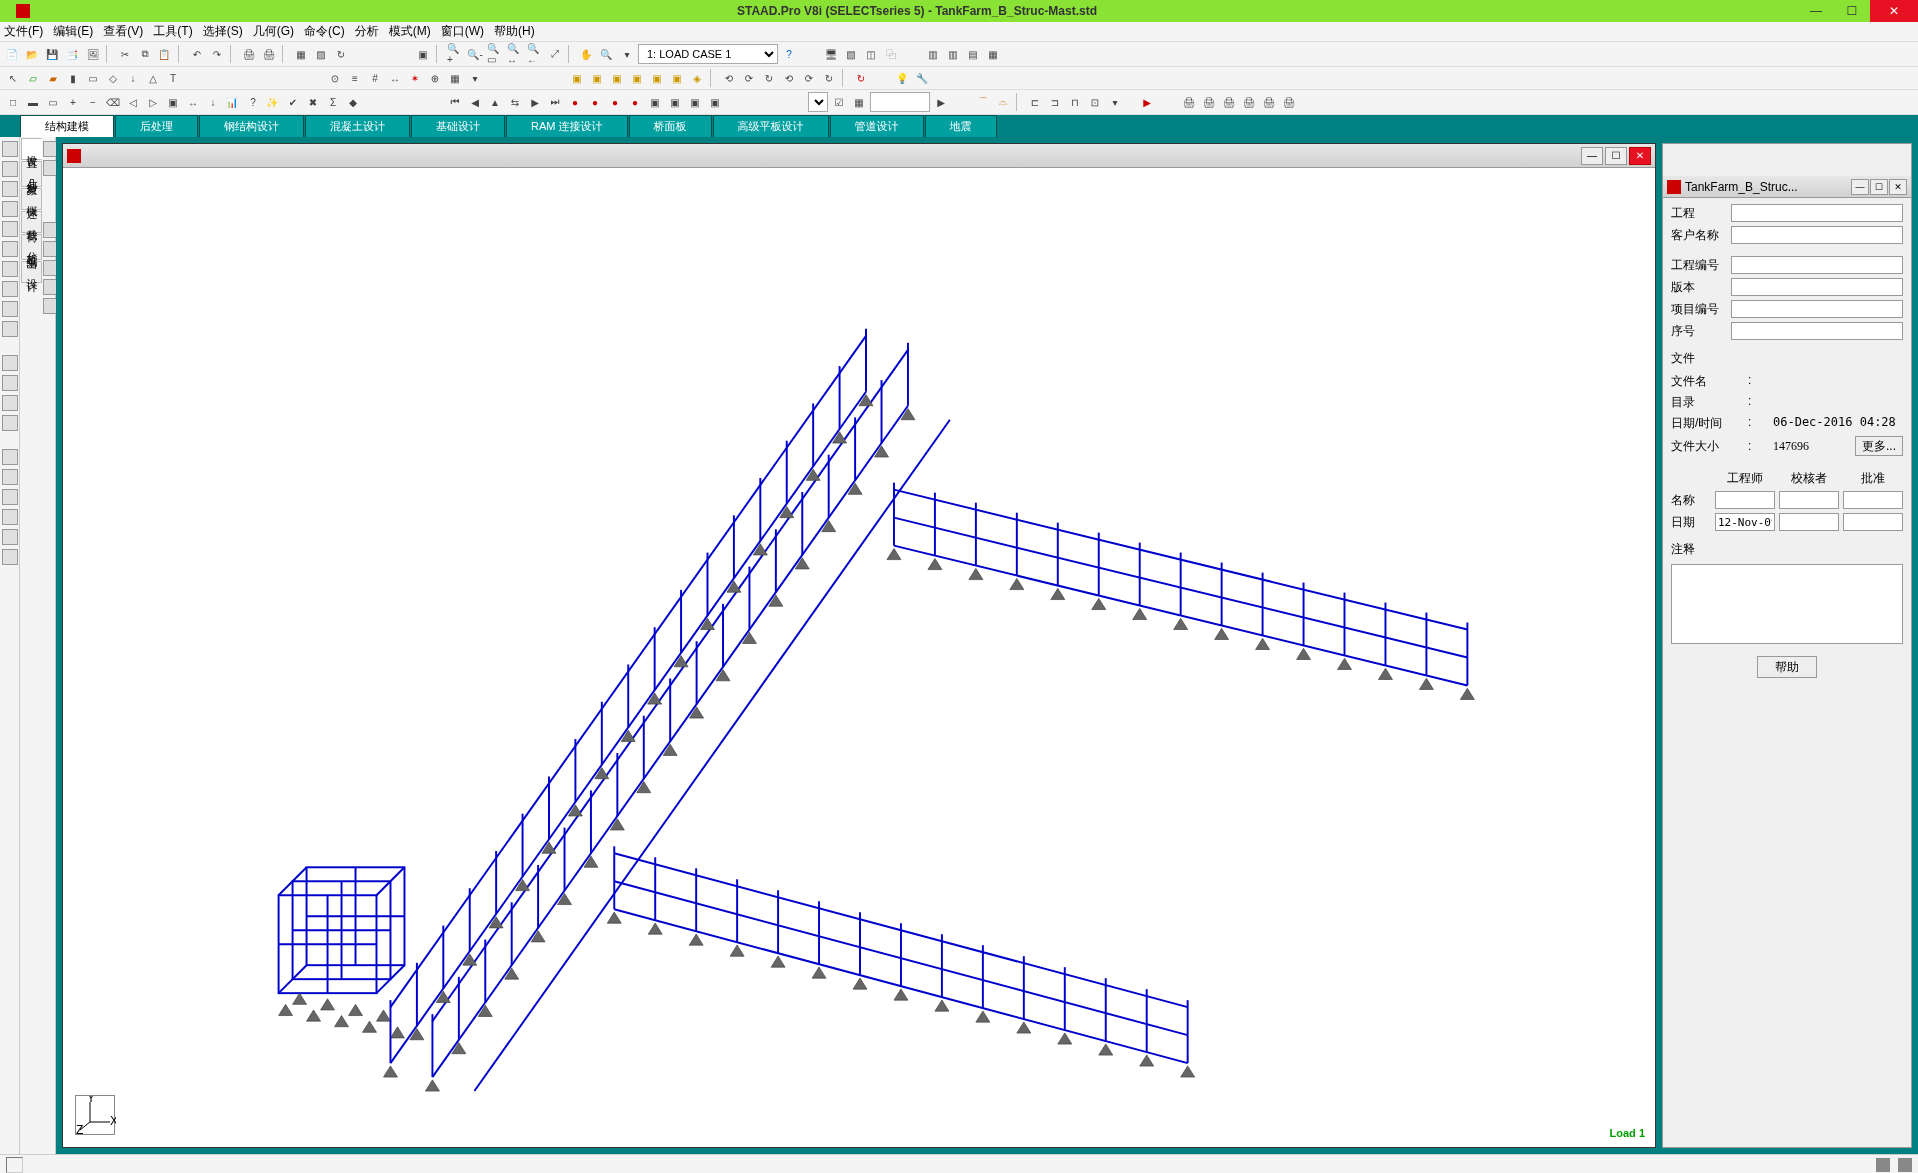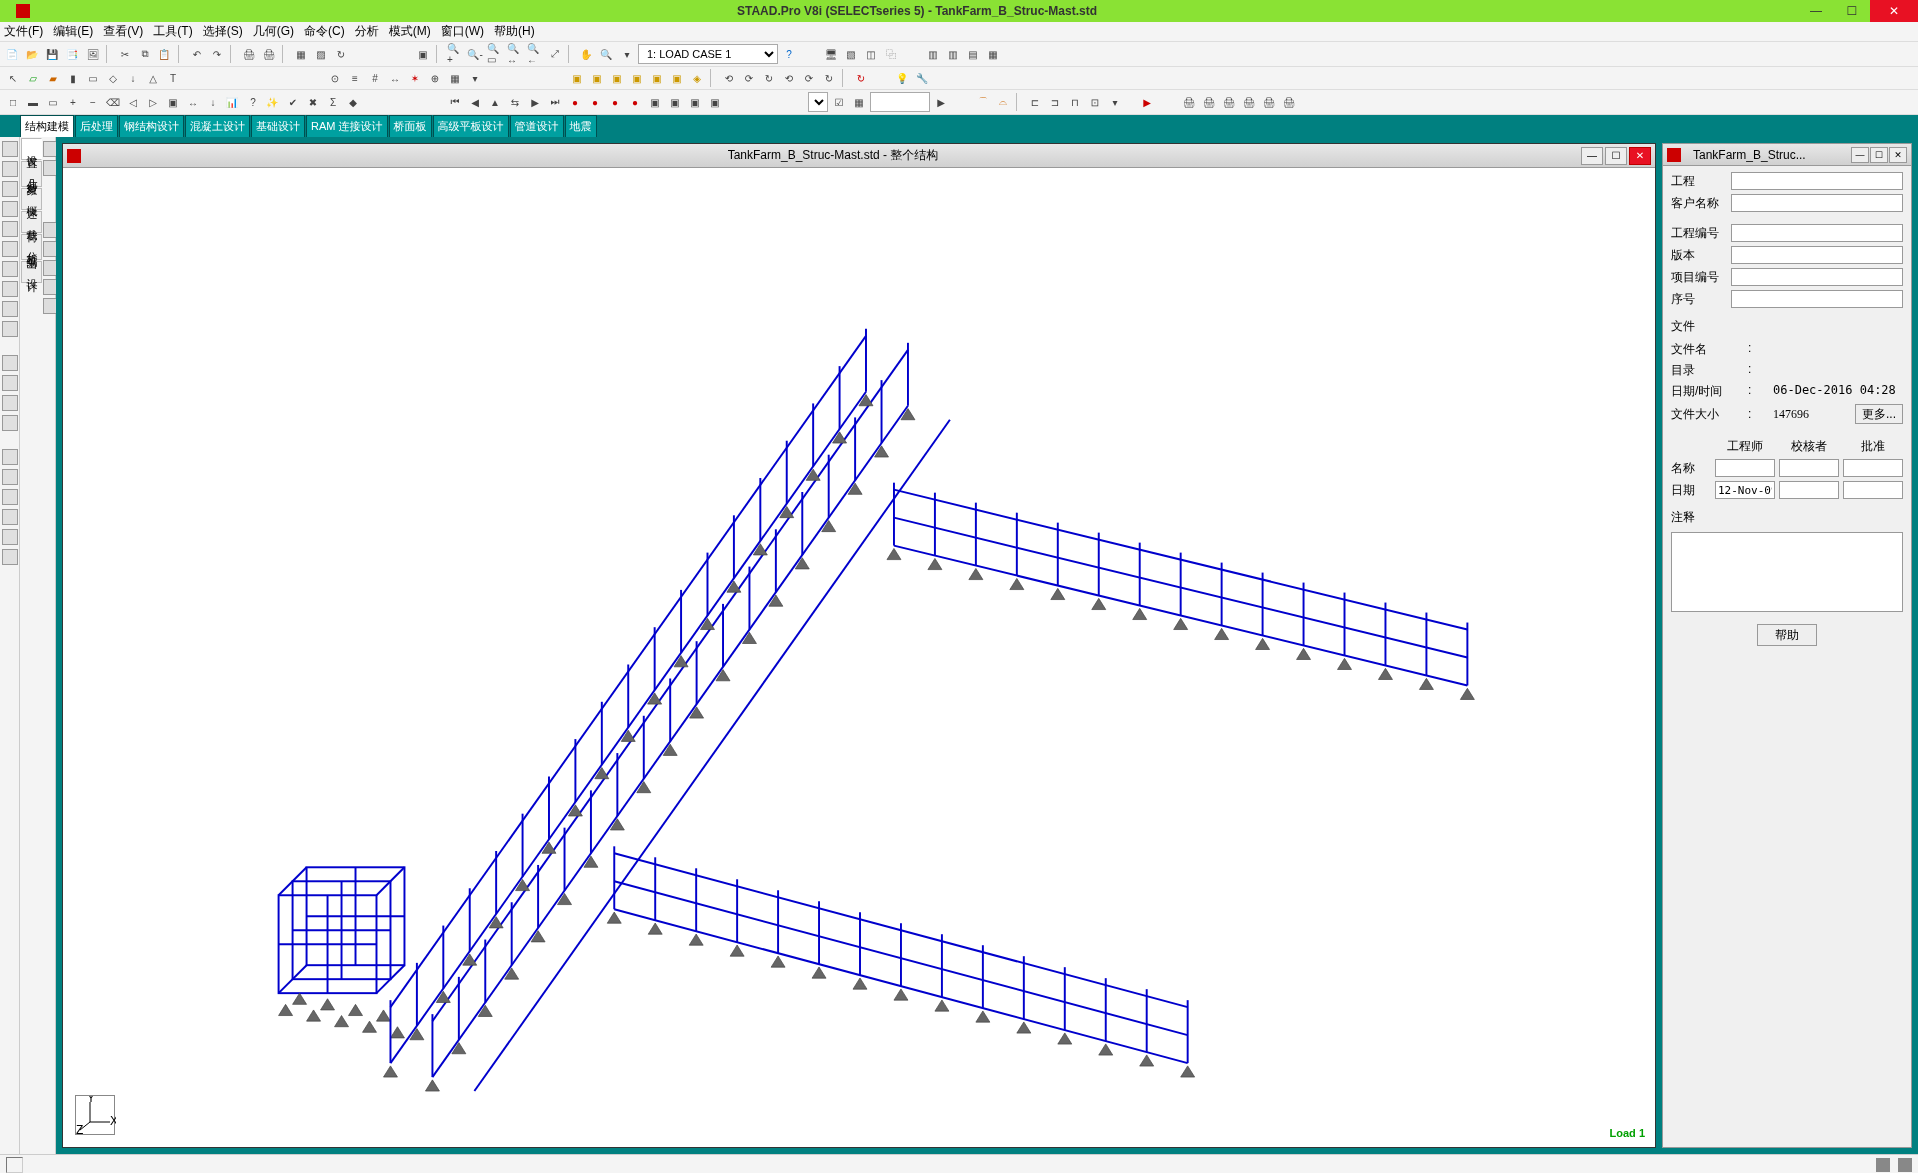--- a/index.html
+++ b/index.html
@@ -18,21 +18,21 @@
 .menubar span { cursor: default; }
 
 
 .toolbar { background: #f4f4f4; display: flex; align-items: center; padding: 2px 4px; gap: 2px; border-bottom: 1px solid #ddd; flex-wrap: nowrap; overflow:hidden; }
 .tbtn { width: 18px; height: 18px; border: 1px solid transparent; display:inline-flex; align-items:center; justify-content:center; font-size:10px; color:#444; cursor:pointer; }
 .tsep { width: 6px; height: 18px; border-left: 1px solid #bbb; margin: 0 2px; }
 .tdrop { height: 20px; border: 1px solid #aaa; background:#fff; font-size:11px; padding: 0 4px; }
 
 
 .modetabs { height: 22px; background: #008080; display:flex; align-items:flex-end; padding-left: 20px; }
-.modetabs .mt { padding: 3px 4px; color:#fff; border:1px solid #005050; border-bottom:none; margin-right:1px; cursor:pointer; font-size:11px; background:#00a0a0;}
+.modetabs .mt { padding: 3px 24px; color:#fff; border:1px solid #005050; border-bottom:none; margin-right:1px; cursor:pointer; font-size:11px; background:#00a0a0;}
 .modetabs .mt.active { background:#fff; color:#000; }
 
 
 .main { display:flex; height: calc(1173px - 22px - 20px - 24px - 24px - 24px - 22px - 20px); }
 .leftstrip { width: 20px; background:#f4f4f4; border-right:1px solid #ccc; display:flex; flex-direction:column; align-items:center; padding-top:4px; gap:4px; }
 .leftstrip .vt { width:16px; height:16px; background:#e0e0e0; border:1px solid #999; }
 
 .vtabstrip { width: 36px; background:#f4f4f4; border-right:1px solid #ccc; display:flex; flex-direction:column; }
 .vtab { writing-mode: vertical-rl; text-orientation: upright; letter-spacing:2px; padding:8px 2px; border:1px solid #bbb; margin:1px; background:#eee; font-size:11px; cursor:pointer; text-align:center; }
 .vtab.active { background:#fff; border-right-color:#fff; }
@@ -48,21 +48,21 @@
 .modelwin .mwtitle .t { flex:1; text-align:center; }
 .modelwin .mwtitle .btns { display:flex; gap:2px;}
 .modelwin .mwtitle .btns div{ width:22px;height:18px;border:1px solid #999;background:#eee;display:flex;align-items:center;justify-content:center;font-size:10px;}
 .modelwin .mwtitle .btns .x{background:#e81123;color:#fff;border-color:#b00;}
 .canvas { flex:1; position:relative; background:#fff; overflow:hidden;}
 .axis { position:absolute; left:12px; bottom:12px; width:40px; height:40px; border:1px solid #888; background:#fff;}
 .loadlbl { position:absolute; right:10px; bottom:8px; color: #00a000; font-weight:bold; font-size:11px;}
 
 
 .rightpanel { width: 250px; background:#f0f0f0; border:1px solid #999; display:flex; flex-direction:column; position:relative;}
-.rightpanel .rptitle { height:22px; background: linear-gradient(#e8e8e8,#d0d0d0); display:flex; align-items:center; padding:8px 4px; border-bottom:1px solid #999; gap:12px;}
+.rightpanel .rptitle { height:22px; background: linear-gradient(#e8e8e8,#d0d0d0); display:flex; align-items:center; padding:8px 4px; border-bottom:1px solid #999; gap:4px;margin-top:32px;}
 .rightpanel .rptitle .ic{width:14px;height:14px;background:#c00;}
 .rightpanel .rptitle .t{flex:1; white-space:nowrap; overflow:hidden; text-overflow:ellipsis;}
 .rightpanel .rptitle .btns{display:flex;gap:1px;}
 .rightpanel .rptitle .btns div{width:18px;height:16px;border:1px solid #999;background:#eee;display:flex;align-items:center;justify-content:center;font-size:9px;}
 .rpbody { padding:6px 8px; display:flex; flex-direction:column; gap:4px; overflow:auto;}
 .frow { display:flex; align-items:center; gap:4px; }
 .frow label { width: 56px; }
 .frow input[type=text] { flex:1; height:18px; border:1px solid #999; background:#fff; font-size:11px; padding:0 2px;}
 .subhdr { margin-top:6px; margin-bottom:2px; }
 .statrow { display:flex; gap:17px;}
@@ -323,21 +323,20 @@
     </div>
   </div>
 
   <div class="contentarea">
 
     <div class="modelwin">
       <div class="mwtitle">
         <div style="display:flex;align-items:center;">
           <div class="ic"></div>
         </div>
-        <div class="t">TankFarm_B_Struc-Mast.std - 整个结构</div>
         <div class="btns">
           <div>—</div>
           <div>☐</div>
           <div class="x">✕</div>
         </div>
       </div>
       <div class="canvas">
         <svg class="model" viewBox="0 0 1070 700">
 
           <g stroke="#0000cc" stroke-width="1.4" fill="none">

